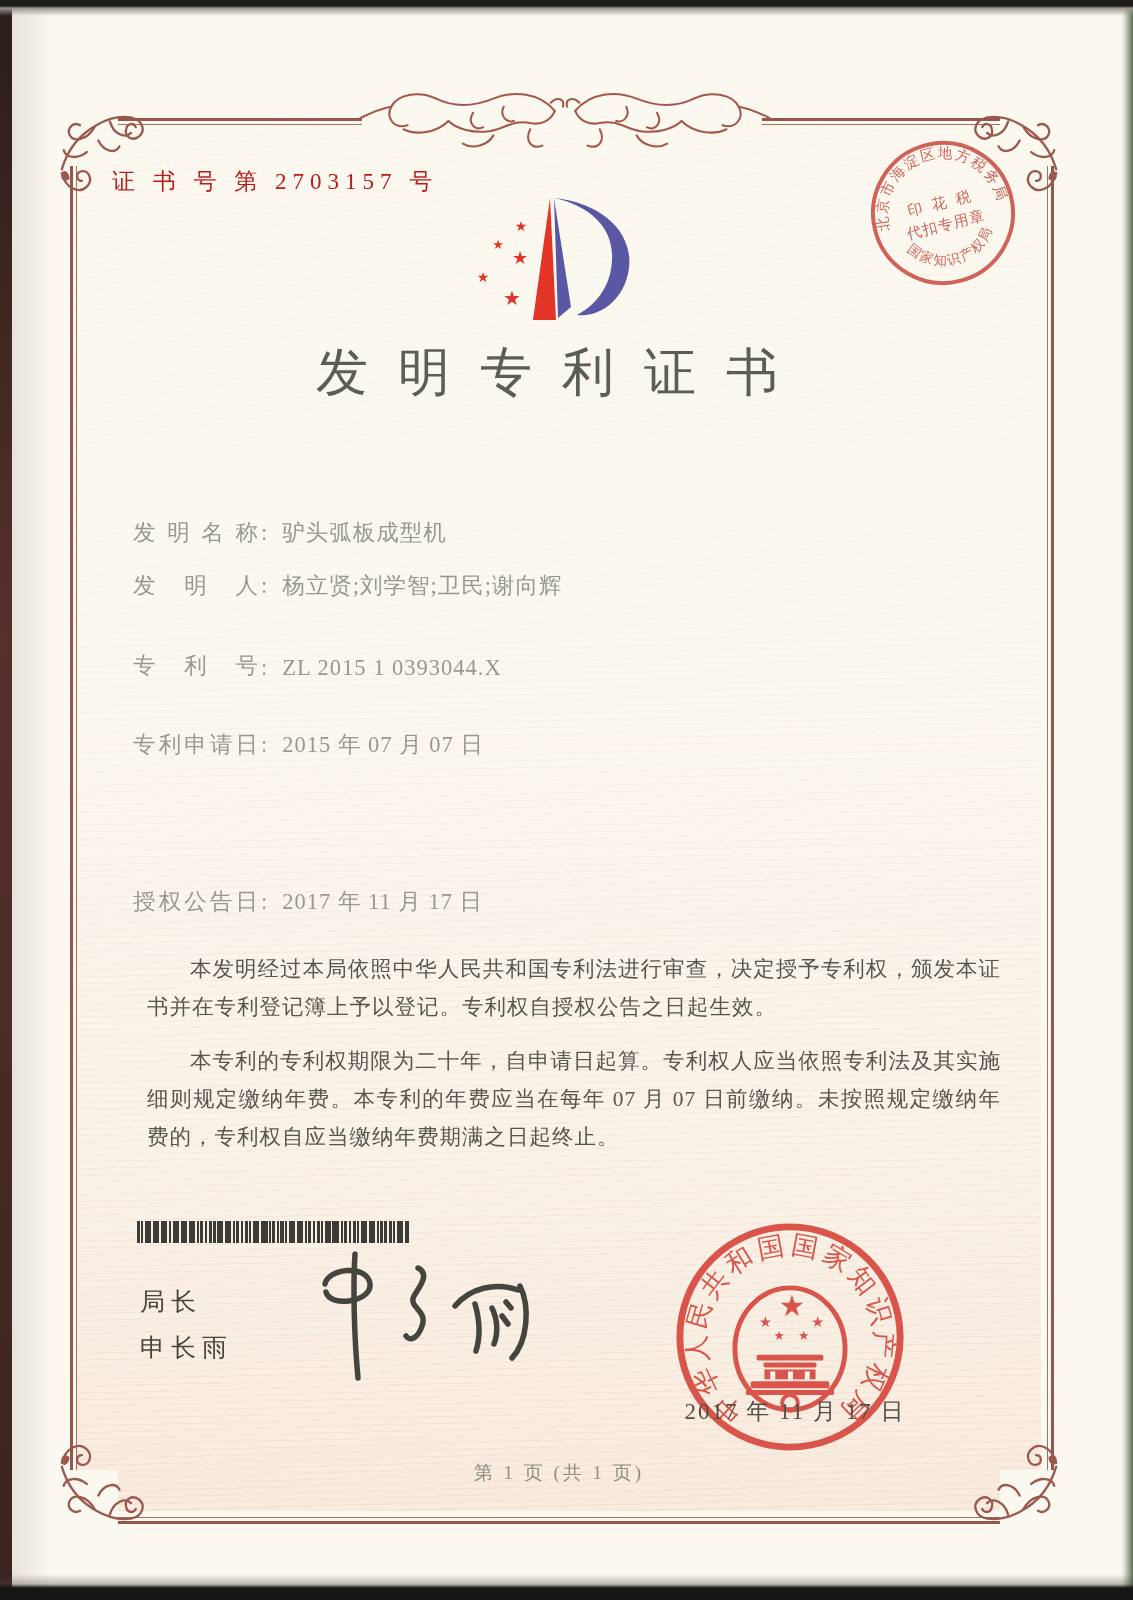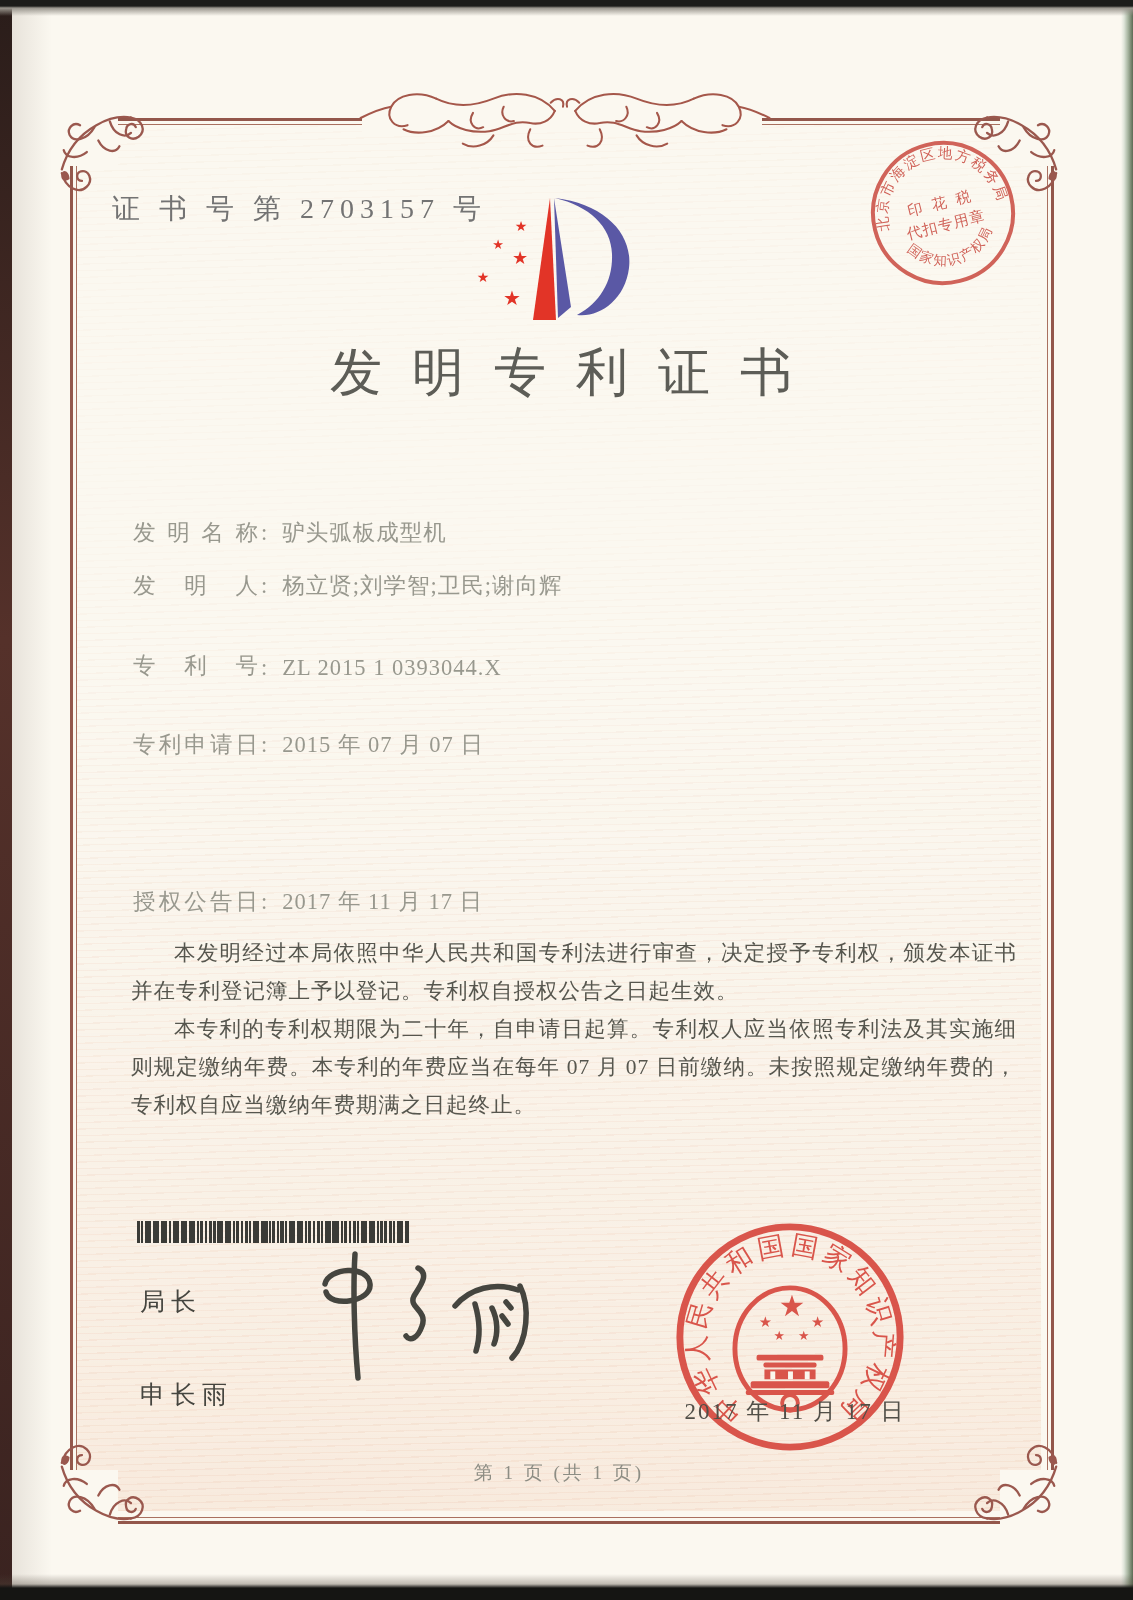--- a/index.html
+++ b/index.html
@@ -24,39 +24,39 @@
   .texture{position:absolute;left:77px;top:125px;width:964px;height:1386px;z-index:3;
     background-image:
       linear-gradient(180deg,rgba(248,233,220,0) 38%,rgba(246,226,210,.40) 72%,rgba(245,222,204,.55) 100%),
       repeating-linear-gradient(178.5deg,rgba(224,148,116,.22) 0,rgba(224,148,116,.22) 1.2px,rgba(255,255,255,0) 1.2px,rgba(255,255,255,0) 6.6px);
     -webkit-mask-image:linear-gradient(180deg,rgba(0,0,0,.18) 0,rgba(0,0,0,.10) 28%,rgba(0,0,0,.5) 58%,rgba(0,0,0,.92) 100%);
     mask-image:linear-gradient(180deg,rgba(0,0,0,.18) 0,rgba(0,0,0,.10) 28%,rgba(0,0,0,.5) 58%,rgba(0,0,0,.92) 100%);}
   .patch{position:absolute;background:#fbf8f0;z-index:4;}
   .orn{position:absolute;z-index:5;}
 
   
-  .cert-no{position:absolute;left:112px;top:166px;font-size:28px;color:#737373;
-    letter-spacing:6px;z-index:6;margin-top:24px;}
+  .cert-no{position:absolute;left:112px;top:166px;font-size:23px;color:#b91c1c;
+    letter-spacing:6px;z-index:6;}
   .logo{position:absolute;left:455px;top:172px;width:230px;height:160px;z-index:6;}
-  .title{position:absolute;left:72px;top:338px;width:978px;text-align:center;z-index:6;
+  .title{position:absolute;left:58px;top:338px;width:978px;text-align:center;z-index:6;
     font-size:52px;color:#5d5d57;letter-spacing:30px;text-indent:30px;}
   .field{position:absolute;left:133px;font-size:22.5px;color:#98988e;letter-spacing:1px;z-index:6;white-space:nowrap;}
   .flabel{display:inline-block;width:126px;text-align:justify;text-align-last:justify;vertical-align:bottom;}
   .fcolon{display:inline-block;margin:0 14px 0 2px;}
   .body{position:absolute;left:131px;top:934px;width:886px;z-index:6;color:#56564e;}
-  .body p{margin:0;font-size:21.5px;line-height:38px;letter-spacing:1px;text-indent:2em;text-align:justify;}
+  .body p{margin:16px;font-size:21.5px;line-height:38px;letter-spacing:1px;text-indent:2em;text-align:justify;}
   .barcode{position:absolute;left:137px;top:1221px;width:272px;height:22px;z-index:7;
     background-image:
       repeating-linear-gradient(90deg,#3b3b37 0,#3b3b37 2px,rgba(0,0,0,0) 2px,rgba(0,0,0,0) 4px),
       repeating-linear-gradient(90deg,#3b3b37 0,#3b3b37 3px,rgba(0,0,0,0) 3px,rgba(0,0,0,0) 9px),
       repeating-linear-gradient(90deg,#3b3b37 0,#3b3b37 1px,rgba(0,0,0,0) 1px,rgba(0,0,0,0) 13px);}
   .officer-title{position:absolute;left:140px;top:1285px;font-size:25px;color:#45453f;
     letter-spacing:6px;z-index:7;font-family:Liberation Sans, sans-serif;}
   .officer-name{position:absolute;left:140px;top:1331px;font-size:25px;color:#45453f;
-    letter-spacing:6px;z-index:7;font-family:"Liberation Sans","DejaVu Sans",sans-serif;margin-top:47px;}
+    letter-spacing:6px;z-index:7;font-family:"Liberation Sans","DejaVu Sans",sans-serif;}
   .signature{position:absolute;left:265px;top:1246px;width:310px;height:140px;z-index:7;}
   .seal{position:absolute;left:672px;top:1219px;width:236px;height:236px;z-index:8;opacity:.9;}
   .seal-date{position:absolute;left:660px;top:1396px;width:270px;text-align:center;z-index:9;
     font-size:23px;color:#514f48;letter-spacing:2px;}
   .footer{position:absolute;left:70px;top:1460px;width:978px;text-align:center;z-index:6;
     font-size:19px;color:#8d8d84;letter-spacing:3px;}
   .tax-stamp{position:absolute;left:868px;top:138px;width:150px;height:150px;z-index:6;
     transform:rotate(-14deg);opacity:.92;}
 </style>
 </head>

